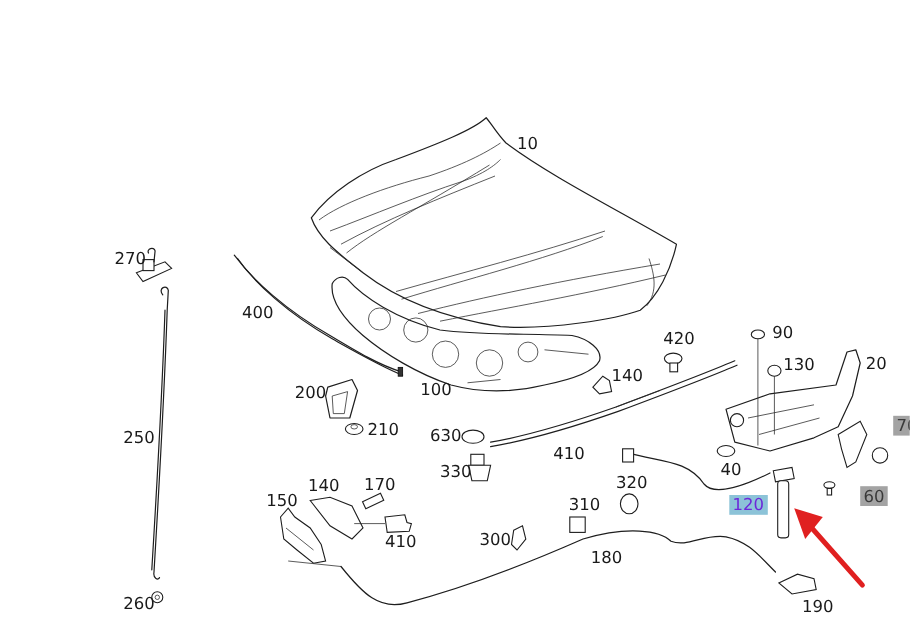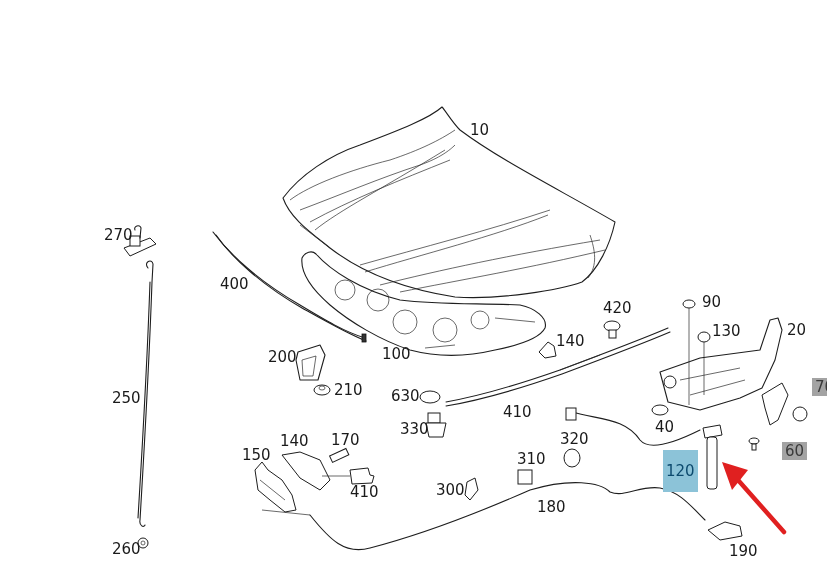--- a/index.html
+++ b/index.html
@@ -1,21 +1,21 @@
 <!DOCTYPE html>
 <html><head>
 <meta charset="utf-8">
 <style>
   html, body { margin: 0; padding: 0; background: #ffffff; }
   body { width: 827px; height: 576px; position: relative; overflow: hidden;
          font-family: "DejaVu Sans", sans-serif; }
   #diagram { position: absolute; left: 0; top: 0; width: 827px; height: 576px; }
   .lbl { position: absolute; font-size: 15px; color: #1a1a1a; line-height: 16px;
          white-space: nowrap; font-family: "DejaVu Sans", sans-serif; }
-  .hl-blue { background: #8cc3d8; color: #0c4a6e; padding: 13px 3px; }
+  .hl-blue { background: #8cc3d8; color: #6d28d9; padding: 1px 3px; }
   .hl-gray { background: #a3a3a3; color: #3a3a3a; padding: 1px 3px; margin-left: 20px; }
   svg .part { fill: none; stroke: #1e1e1e; stroke-width: 1.1; stroke-linejoin: round; stroke-linecap: round; }
   svg .thin { fill: none; stroke: #2a2a2a; stroke-width: 0.7; }
   svg .fillw { fill: #ffffff; stroke: #1e1e1e; stroke-width: 1; }
   svg .dark { fill: #333; stroke: #111; stroke-width: 0.8; }
 </style>
 </head>
 <body>
 
 <svg id="diagram" viewBox="0 0 827 576" xmlns="http://www.w3.org/2000/svg">

